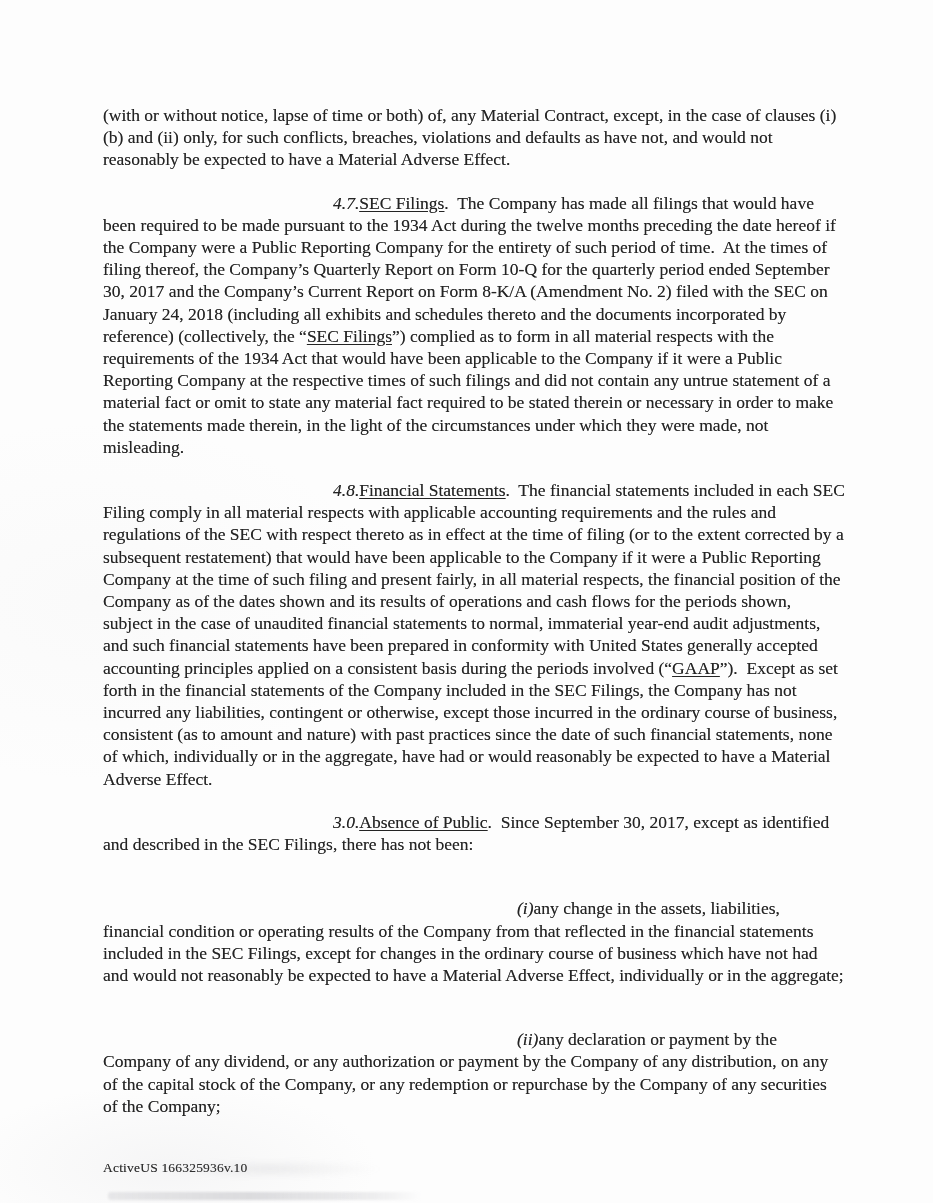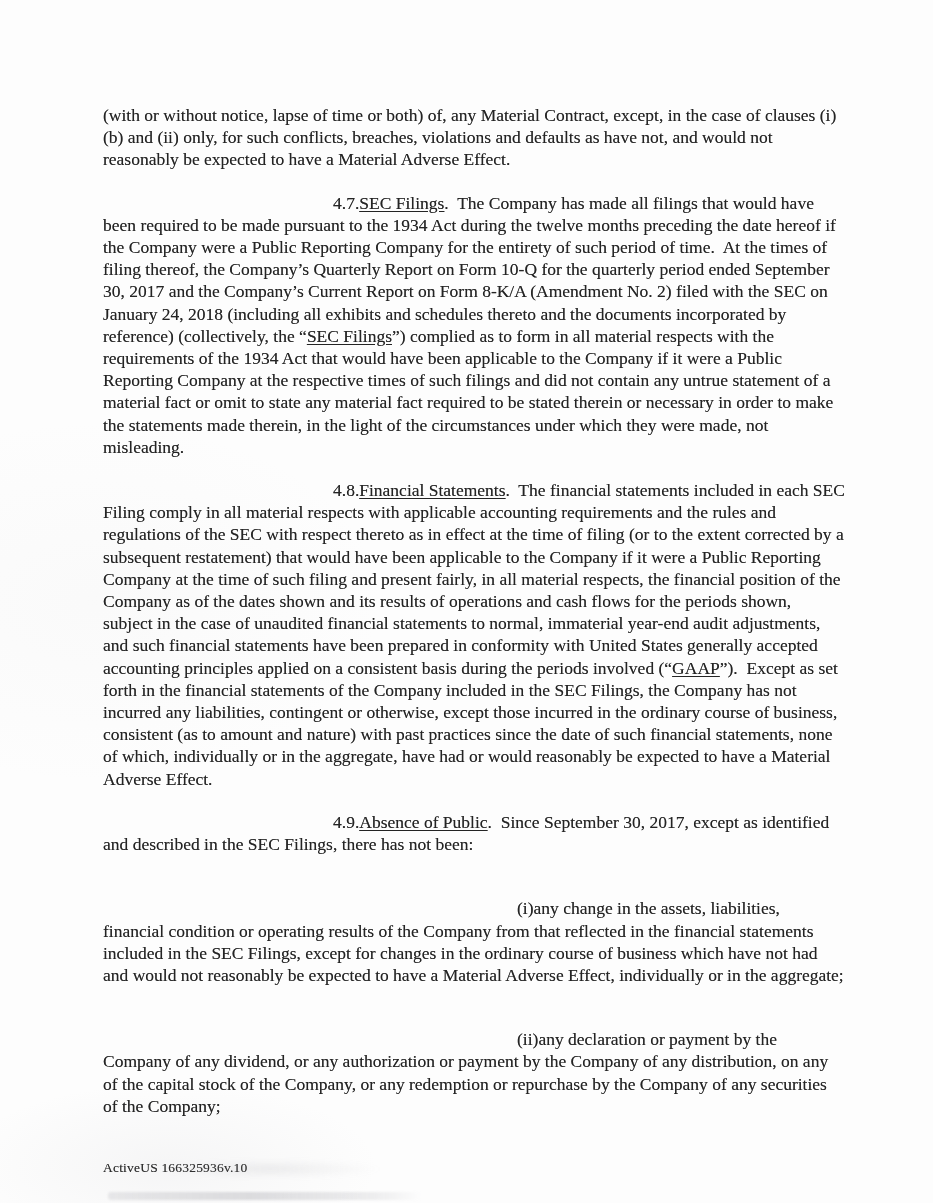--- a/index.html
+++ b/index.html
@@ -24,21 +24,21 @@
   p.para {
     margin:0 0 21px 0;
     font-size:17.5px;
     line-height:22.2px;
     white-space:pre-wrap;
     text-shadow:0 0 0.6px rgba(45,45,45,0.55);
   }
   p.flush   { text-indent:0; }
   p.section { text-indent:115px; }
   p.sub     { text-indent:207px;margin-top:42px; }
-  .num { display:inline-block; }
+  .num { display:inline-block;font-style:italic; }
   .section .num { min-width:65px; }
   .sub .num     { min-width:80px; }
   .u { text-decoration:underline; text-underline-offset:2px;text-align:center; }
   .footer {
     position:absolute; left:103px; top:1128px;
     font-size:13.5px; letter-spacing:0.2px;
     color:#2e2e2e;
     text-shadow:0 0 0.5px rgba(45,45,45,0.5);
     margin-top:32px;
   }
@@ -55,20 +55,20 @@
   }
 </style>
 </head>
 <body>
 
 <div class="page">
   <div class="body-text">
       <p class="para flush"><span>(with or without notice, lapse of time or both) of, any Material Contract, except, in the case of clauses (i)(b) and (ii) only, for such conflicts, breaches, violations and defaults as have not, and would not reasonably be expected to have a Material Adverse Effect.</span></p>
       <p class="para section"><span class="num">4.7.</span><span class="u">SEC Filings</span><span>.  The Company has made all filings that would have been required to be made pursuant to the 1934 Act during the twelve months preceding the date hereof if the Company were a Public Reporting Company for the entirety of such period of time.  At the times of filing thereof, the Company’s Quarterly Report on Form 10-Q for the quarterly period ended September 30, 2017 and the Company’s Current Report on Form 8-K/A (Amendment No. 2) filed with the SEC on January 24, 2018 (including all exhibits and schedules thereto and the documents incorporated by reference) (collectively, the “</span><span class="u">SEC Filings</span><span>”) complied as to form in all material respects with the requirements of the 1934 Act that would have been applicable to the Company if it were a Public Reporting Company at the respective times of such filings and did not contain any untrue statement of a material fact or omit to state any material fact required to be stated therein or necessary in order to make the statements made therein, in the light of the circumstances under which they were made, not misleading.</span></p>
       <p class="para section"><span class="num">4.8.</span><span class="u">Financial Statements</span><span>.  The financial statements included in each SEC Filing comply in all material respects with applicable accounting requirements and the rules and regulations of the SEC with respect thereto as in effect at the time of filing (or to the extent corrected by a subsequent restatement) that would have been applicable to the Company if it were a Public Reporting Company at the time of such filing and present fairly, in all material respects, the financial position of the Company as of the dates shown and its results of operations and cash flows for the periods shown, subject in the case of unaudited financial statements to normal, immaterial year-end audit adjustments, and such financial statements have been prepared in conformity with United States generally accepted accounting principles applied on a consistent basis during the periods involved (“</span><span class="u">GAAP</span><span>”).  Except as set forth in the financial statements of the Company included in the SEC Filings, the Company has not incurred any liabilities, contingent or otherwise, except those incurred in the ordinary course of business, consistent (as to amount and nature) with past practices since the date of such financial statements, none of which, individually or in the aggregate, have had or would reasonably be expected to have a Material Adverse Effect.</span></p>
-      <p class="para section"><span class="num">4.9.</span><span class="u">Absence of Public</span><span>.  Since September 30, 2017, except as identified and described in the SEC Filings, there has not been:</span></p>
+      <p class="para section"><span class="num">3.0.</span><span class="u">Absence of Public</span><span>.  Since September 30, 2017, except as identified and described in the SEC Filings, there has not been:</span></p>
       <p class="para sub"><span class="num">(i)</span><span>any change in the assets, liabilities, financial condition or operating results of the Company from that reflected in the financial statements included in the SEC Filings, except for changes in the ordinary course of business which have not had and would not reasonably be expected to have a Material Adverse Effect, individually or in the aggregate;</span></p>
       <p class="para sub"><span class="num">(ii)</span><span>any declaration or payment by the Company of any dividend, or any authorization or payment by the Company of any distribution, on any of the capital stock of the Company, or any redemption or repurchase by the Company of any securities of the Company;</span></p>
     </div>
   <div class="footer">ActiveUS 166325936v.10</div>
   <div class="smudge-soft"></div>
   <div class="smudge-bar"></div>
 </div>
 
 </body></html>

